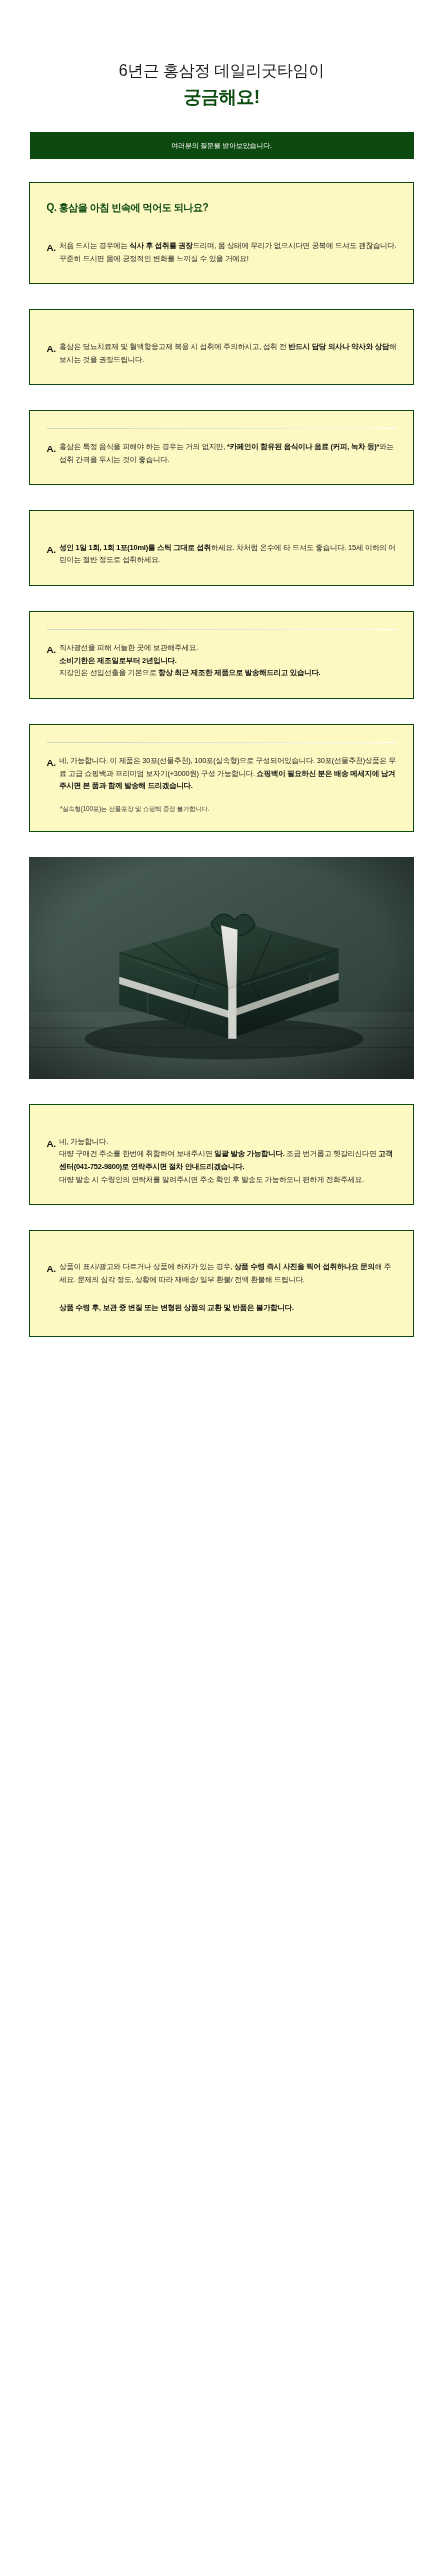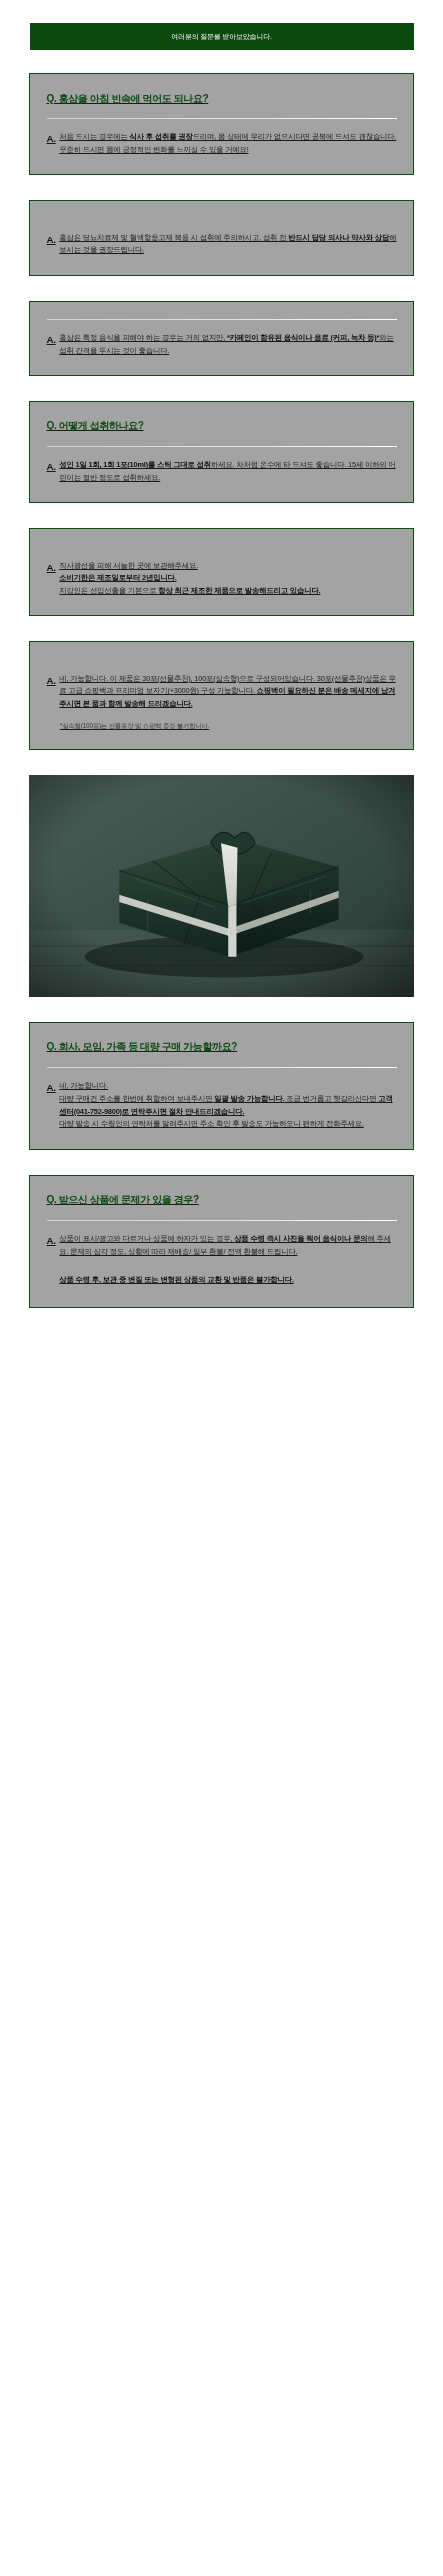--- a/index.html
+++ b/index.html
@@ -60,25 +60,24 @@
     letter-spacing: -0.2px;
   }
 
   
   .faq-list {
     margin-top: 23px;
     padding: 0 29px;
   }
   .faq-card {
     border: 0.8px solid #0c4a10;
-    background: #a3a3a3;
+    background: #fef9c3;
     box-sizing: border-box;
     padding: 17.5px 16.5px 17.5px 16.5px;
     margin-bottom: 25px;
-    text-decoration: underline;
   }
   .faq-q {
     color: #0c4a10;
     font-size: 10px;
     font-weight: 800;
     letter-spacing: -0.4px;
     line-height: 1.35;
     margin: 0 0 13.4px 0;
   }
   .faq-divider {
@@ -138,20 +137,24 @@
   .photo svg { display: block; width: 100%; height: 100%; }
 
   
   .faq-list .faq-card:last-child { margin-bottom: 36px; }
 </style>
 </head>
 <body>
 
 <div class="page">
 
+  <div class="header">
+    <div class="header-line1">6년근 홍삼정 데일리굿타임이</div>
+    <div class="header-line2">궁금해요!</div>
+  </div>
 
   <div class="banner">
     <span class="banner-text">여러분의 질문을 받아보았습니다.</span>
   </div>
 
   <div class="faq-list" id="faq-list">
       <div class="faq-card">
         <div class="faq-q">Q. 홍삼을 아침 빈속에 먹어도 되나요?</div>
         <div class="faq-divider"></div>
         <div class="faq-a">
@@ -167,21 +170,20 @@
         </div>
       </div>
       <div class="faq-card">
         <div class="faq-divider"></div>
         <div class="faq-a">
           <span class="faq-a-mark">A.</span>
           <span class="faq-a-body">홍삼은 특정 음식을 피해야 하는 경우는 거의 없지만, <b>*카페인이 함유된 음식이나 음료 (커피, 녹차 등)*</b>와는 섭취 간격을 두시는 것이 좋습니다.</span>
         </div>
       </div>
       <div class="faq-card">
-        <div class="faq-q">Q. 어떻게 섭취하나요?</div>
         <div class="faq-divider"></div>
         <div class="faq-a">
           <span class="faq-a-mark">A.</span>
           <span class="faq-a-body"><b>성인 1일 1회, 1회 1포(10ml)를 스틱 그대로 섭취</b>하세요. 차처럼 온수에 타 드셔도 좋습니다. 15세 이하의 어린이는 절반 정도로 섭취하세요.</span>
         </div>
       </div>
       <div class="faq-card">
         <div class="faq-divider"></div>
         <div class="faq-a">
           <span class="faq-a-mark">A.</span>
@@ -266,33 +268,31 @@
 
     <polygon points="175,232 388,298 388,312 175,246" fill="#e4e4de" opacity="0.85"></polygon>
     <polygon points="388,298 600,224 600,238 388,312" fill="#cfcfc8" opacity="0.8"></polygon>
   </g>
 
   <rect width="746" height="430" fill="url(#vig)"></rect>
 </svg>
         </div>
       </div>
       <div class="faq-card">
-        <div class="faq-q">Q. 회사, 모임, 가족 등 대량 구매 가능할까요?</div>
         <div class="faq-divider"></div>
         <div class="faq-a">
           <span class="faq-a-mark">A.</span>
           <span class="faq-a-body">네, 가능합니다.<br>대량 구매건 주소를 한번에 취합하여 보내주시면 <b>일괄 발송 가능합니다.</b> 조금 번거롭고 헷갈리신다면 <b>고객센터(041-752-9800)로 연락주시면 절차 안내드리겠습니다.</b><br>대량 발송 시 수령인의 연락처를 알려주시면 주소 확인 후 발송도 가능하오니 편하게 전화주세요.</span>
         </div>
       </div>
       <div class="faq-card">
-        <div class="faq-q">Q. 받으신 상품에 문제가 있을 경우?</div>
-        <div class="faq-divider"></div>
-        <div class="faq-a">
-          <span class="faq-a-mark">A.</span>
-          <span class="faq-a-body">상품이 표시/광고와 다르거나 상품에 하자가 있는 경우, <b>상품 수령 즉시 사진을 찍어 음식이나 문의</b>해 주세요. 문제의 심각 정도, 상황에 따라 재배송/ 일부 환불/ 전액 환불해 드립니다.</span>
+        <div class="faq-divider"></div>
+        <div class="faq-a">
+          <span class="faq-a-mark">A.</span>
+          <span class="faq-a-body">상품이 표시/광고와 다르거나 상품에 하자가 있는 경우, <b>상품 수령 즉시 사진을 찍어 섭취하나요 문의</b>해 주세요. 문제의 심각 정도, 상황에 따라 재배송/ 일부 환불/ 전액 환불해 드립니다.</span>
         </div>
         <div class="faq-a" style="margin-top: 15.5px;">
           <span class="faq-a-mark" style="visibility: hidden;">A.</span>
           <span class="faq-a-body"><b>상품 수령 후, 보관 중 변질 또는 변형된 상품의 교환 및 반품은 불가합니다.</b></span>
         </div>
       </div>
     </div>
 
 </div>
 

